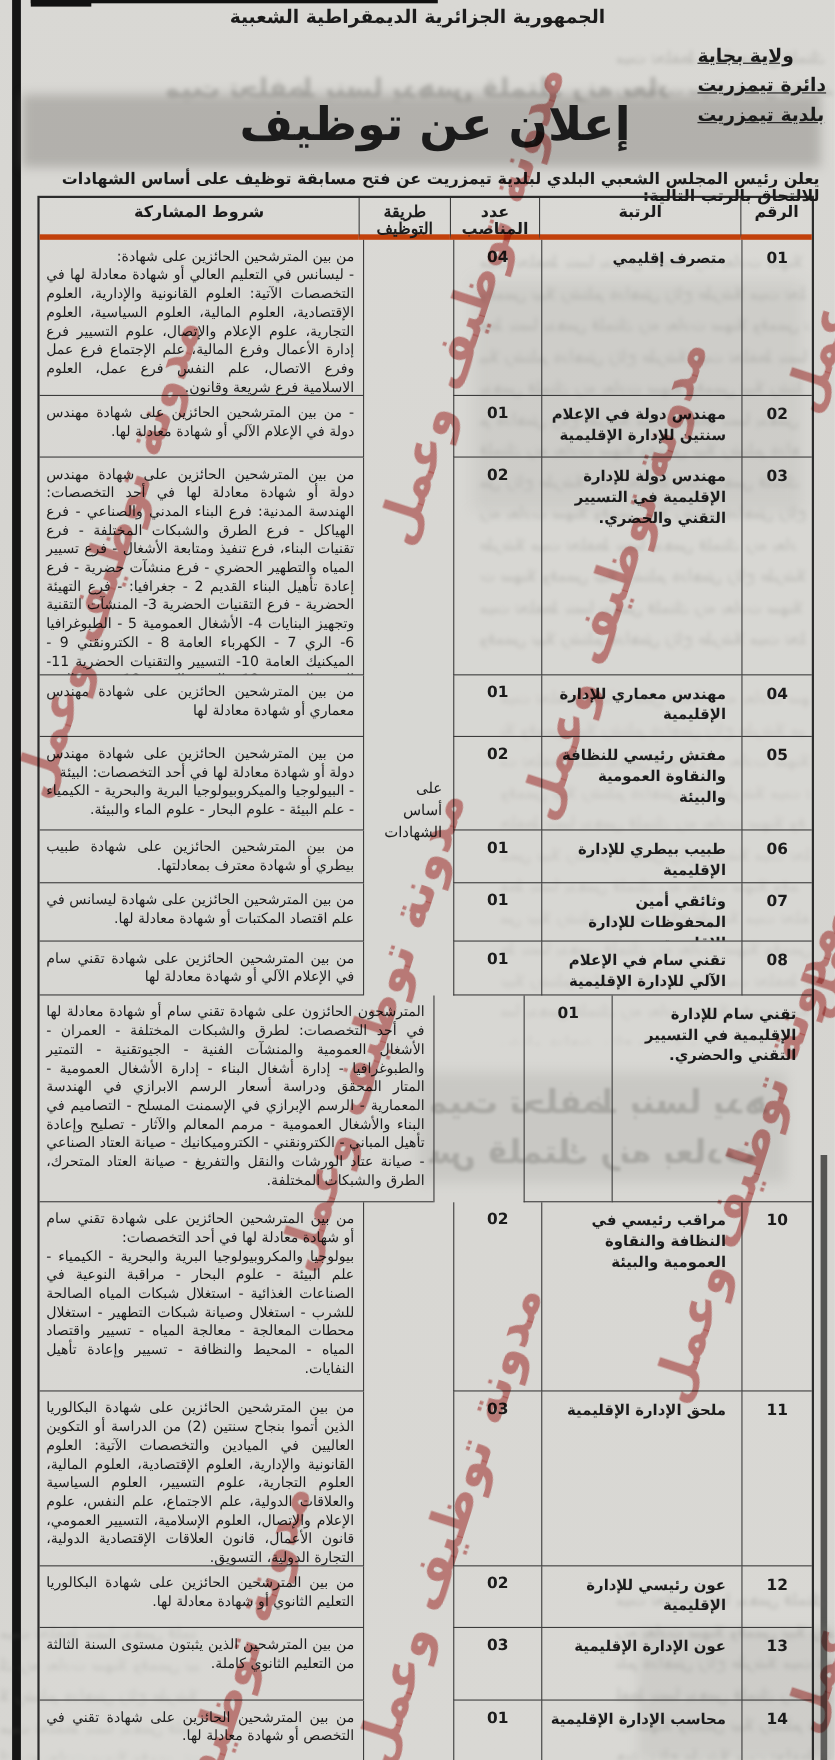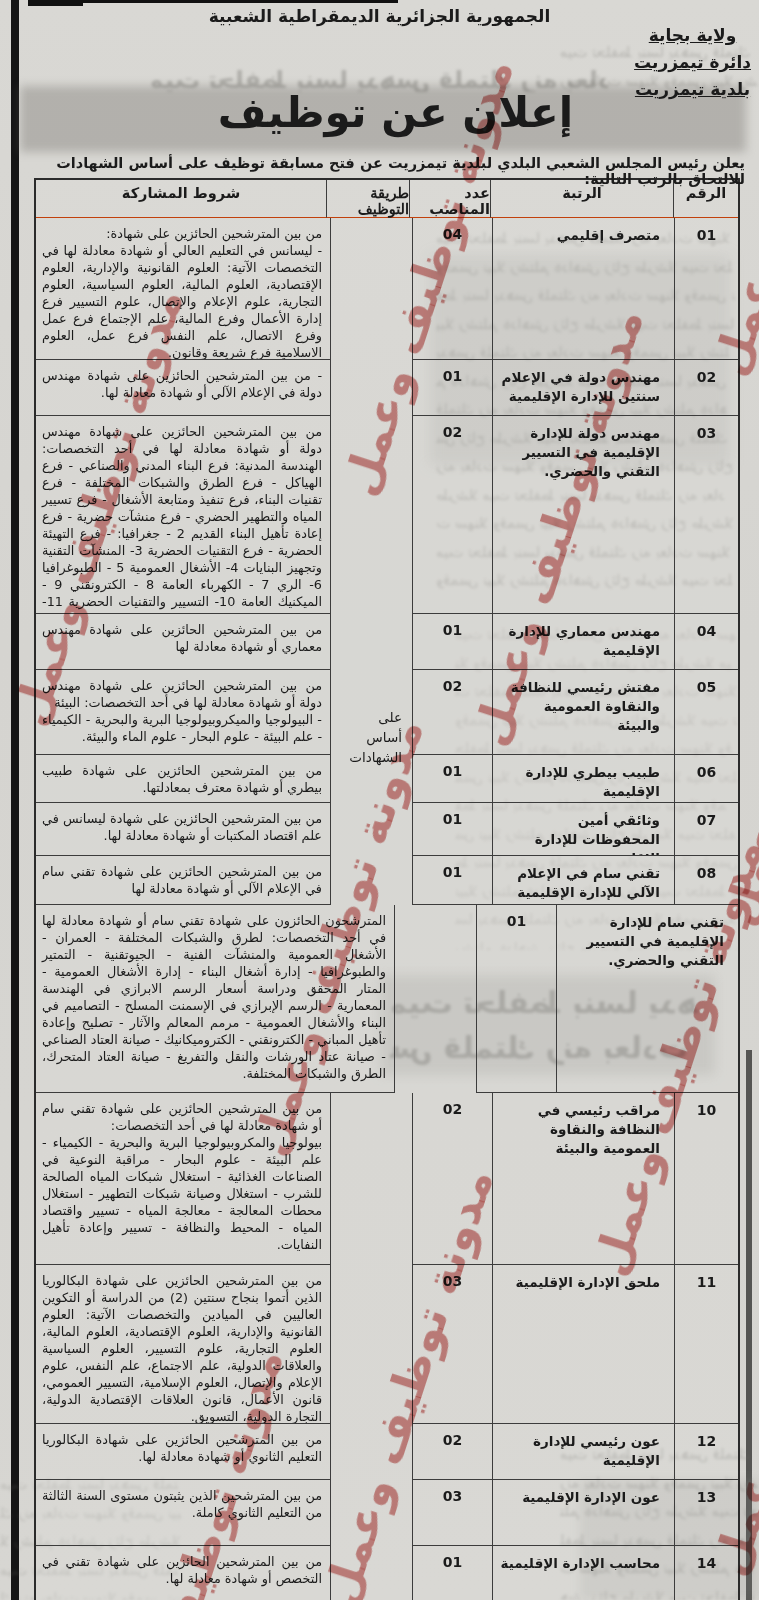--- a/index.html
+++ b/index.html
@@ -26,33 +26,33 @@
   .ghost.g-rank{left:436px;top:224px;width:300px;height:370px;opacity:.34;}
   .ghost.g-mid{left:455px;top:620px;width:285px;height:330px;opacity:.22;}
   .ghost.g-bold{left:390px;top:980px;width:320px;height:92px;opacity:.5;font-size:30px;font-weight:bold;line-height:1.5;filter:blur(1.4px);}
   .ghost.g-br{left:560px;top:1440px;width:199px;height:160px;opacity:.38;}
   .ghost.g-bl{left:0px;top:1470px;width:190px;height:130px;opacity:.24;}
   .ghost.g-top{left:560px;top:38px;width:199px;height:60px;opacity:.3;}
   .ghost.g-ttl{left:150px;top:58px;width:460px;height:34px;opacity:.4;font-size:24px;font-weight:bold;}
   
   .country{position:absolute;top:6px;left:0;width:100%;text-align:center;
            font-weight:bold;font-size:17px;z-index:3;}
-  .admin{position:absolute;top:22px;right:8px;text-align:center;z-index:3;}
+  .admin{position:absolute;top:38px;right:8px;text-align:left;z-index:3;}
   .admin div{font-weight:bold;font-size:17px;line-height:27px;text-decoration:underline;}
   .big-title{position:absolute;top:88px;left:16px;width:100%;margin:0;text-align:center;
              font-size:42px;font-weight:bold;letter-spacing:1px;z-index:3;}
   .intro{position:absolute;top:155px;right:14px;left:14px;margin:0;
          font-weight:bold;font-size:14.5px;z-index:3;}
   
   .jobs-table{position:absolute;right:19px;left:38px;top:178px;height:1422px;width:702px;
               border:2px solid #2b2b2b;z-index:2;background:rgba(223,222,218,.25);}
   .thead{display:flex;height:38px;font-weight:bold;font-size:14.5px;}
-  .thead .hcell{border-left:1px solid #3c3c3c;border-bottom:1px solid #c2410c;
+  .thead .hcell{border-left:1px solid #3c3c3c;border-bottom:5px solid #c2410c;
                 display:flex;align-items:flex-start;justify-content:center;padding-top:5px;
-                text-align:right;line-height:16px;}
+                text-align:center;line-height:16px;}
   .thead .hcell:last-child{border-left:none;}
   .row{display:flex;}
   .cell{border-left:1px solid #3c3c3c;border-bottom:1px solid #3c3c3c;box-sizing:border-box;overflow:hidden;}
   .cell.c-num{width:64px;text-align:center;font-weight:bold;font-size:14px;padding-top:9px;}
   .cell.c-rank{width:182px;font-weight:bold;font-size:13.5px;line-height:19px;
                padding:8px 14px 0 6px;text-align:right;}
   .cell.c-seats{width:80px;text-align:center;font-weight:bold;font-size:14px;padding-top:8px;}
   .cell.c-method{width:82px;border-bottom:none;}
   .cell.c-cond{flex:1;border-left:none;font-size:12.8px;line-height:17px;
                padding:7px 8px 20px 6px;text-align:justify;white-space:pre-line;}

